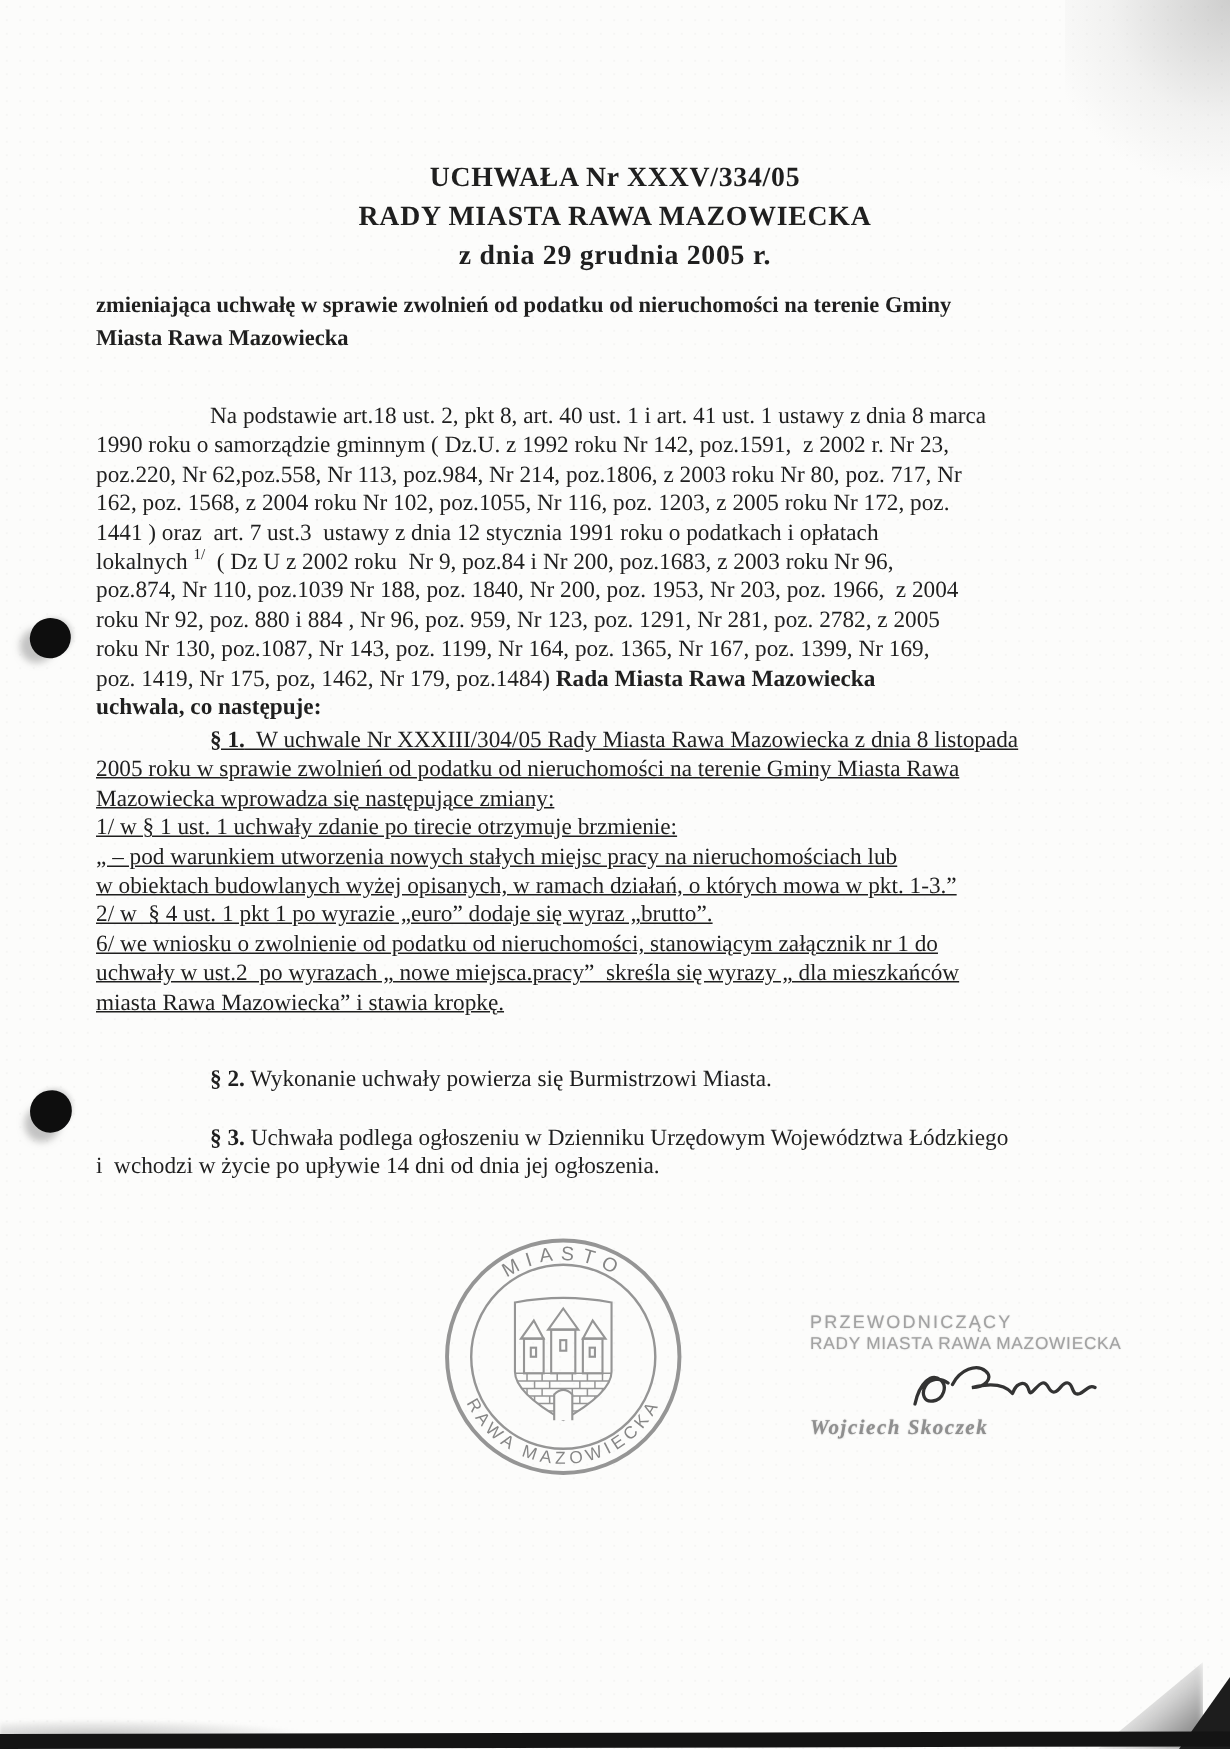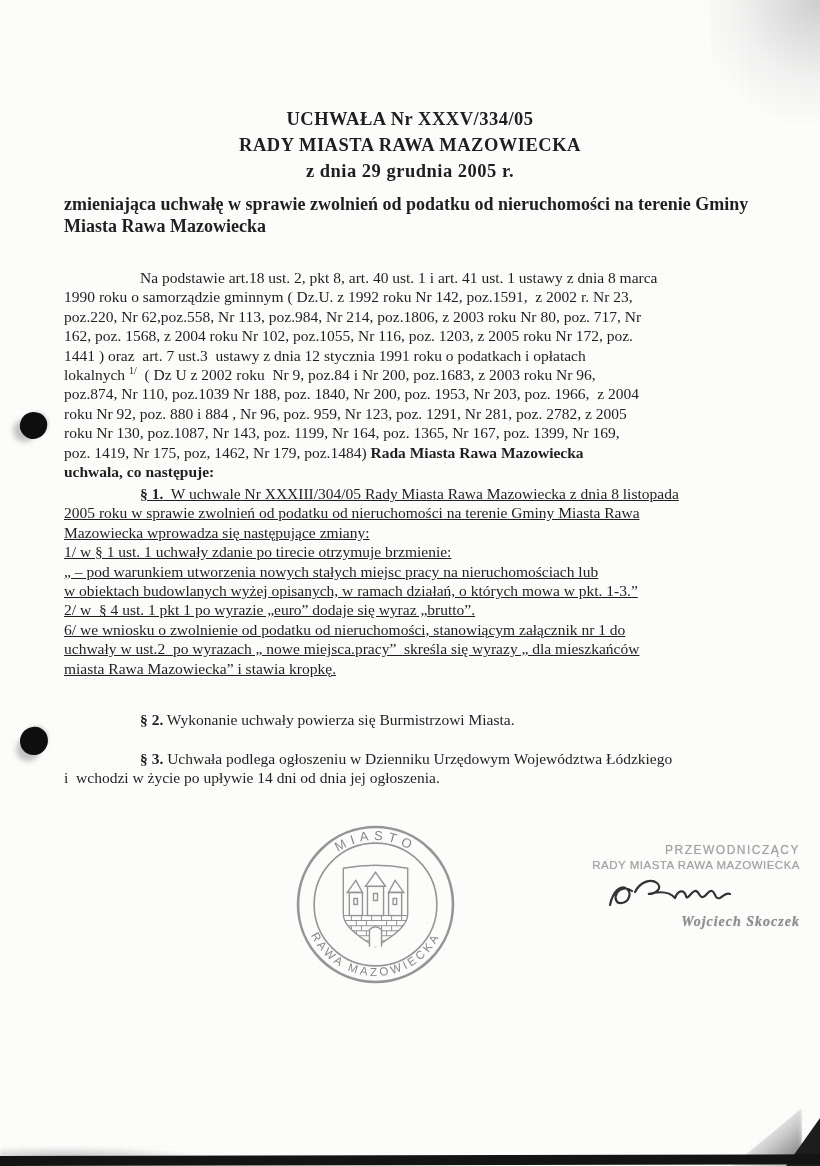--- a/index.html
+++ b/index.html
@@ -19,40 +19,40 @@
     background:radial-gradient(circle at 100% 0%, rgba(150,150,150,.45), rgba(180,180,180,.15) 45%, transparent 72%);
     pointer-events:none;
   }
   .title-block{
     position:absolute;top:106px;left:0;width:820px;
     text-align:center;font-weight:bold;font-size:18.5px;line-height:26px;
     letter-spacing:.5px;
   }
   .subject{
     position:absolute;top:193px;left:64px;width:700px;
-    font-weight:bold;font-size:18px;line-height:22px;
+    font-weight:bold;font-size:15px;line-height:22px;
   }
   .para{
     position:absolute;left:64px;width:700px;
     font-size:15.5px;line-height:19.4px;
   }
   .para-preamble{top:268px;}
   .para-section1{top:484px;text-decoration:underline;}
   .para-section2{top:710px;}
   .para-section3{top:749px;}
   .tline{white-space:pre;}
   .tline.ind{text-indent:76px;}
   .tline .b{font-weight:bold;}
   .tline sup{font-size:10px;line-height:0;}
   
   .seal{position:absolute;left:293px;top:822px;opacity:.92;}
   .seal-text-top{font-family:"Liberation Sans","DejaVu Sans",sans-serif;font-size:13px;letter-spacing:5px;fill:#7c7c7c;}
   .seal-text-bottom{font-family:"Liberation Sans","DejaVu Sans",sans-serif;font-size:11.5px;letter-spacing:3px;fill:#7c7c7c;}
   
-  .sig-block{position:absolute;left:540px;top:843px;width:260px;text-align:right;}
+  .sig-block{position:absolute;left:540px;top:874px;width:260px;text-align:left;}
   .sig-title{
     font-family:"Liberation Sans","DejaVu Sans",sans-serif;
     color:#a2a2a2;font-size:12px;line-height:15px;letter-spacing:1.5px;
     text-shadow:0 0 1px #c4c4c4;white-space:nowrap;
   }
   .sig-title.second{font-size:11.5px;letter-spacing:.5px;}
   .sig-scribble{display:block;margin:4px auto 0 auto;}
   .sig-name{
     margin-top:1px;
     font-weight:bold;font-style:italic;font-size:14px;letter-spacing:1px;

